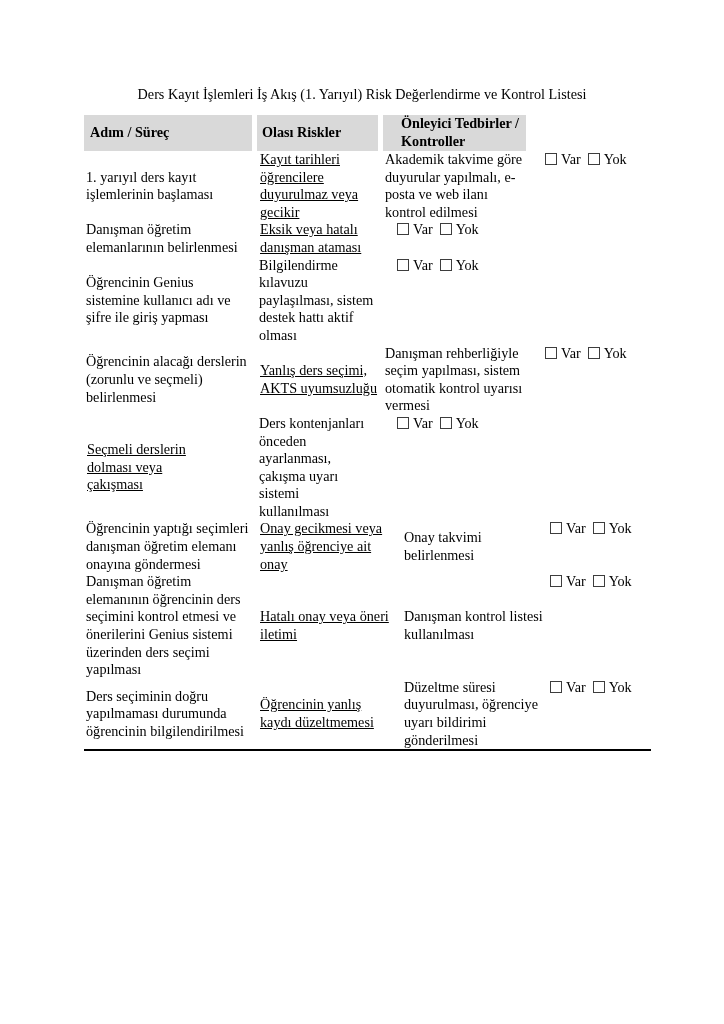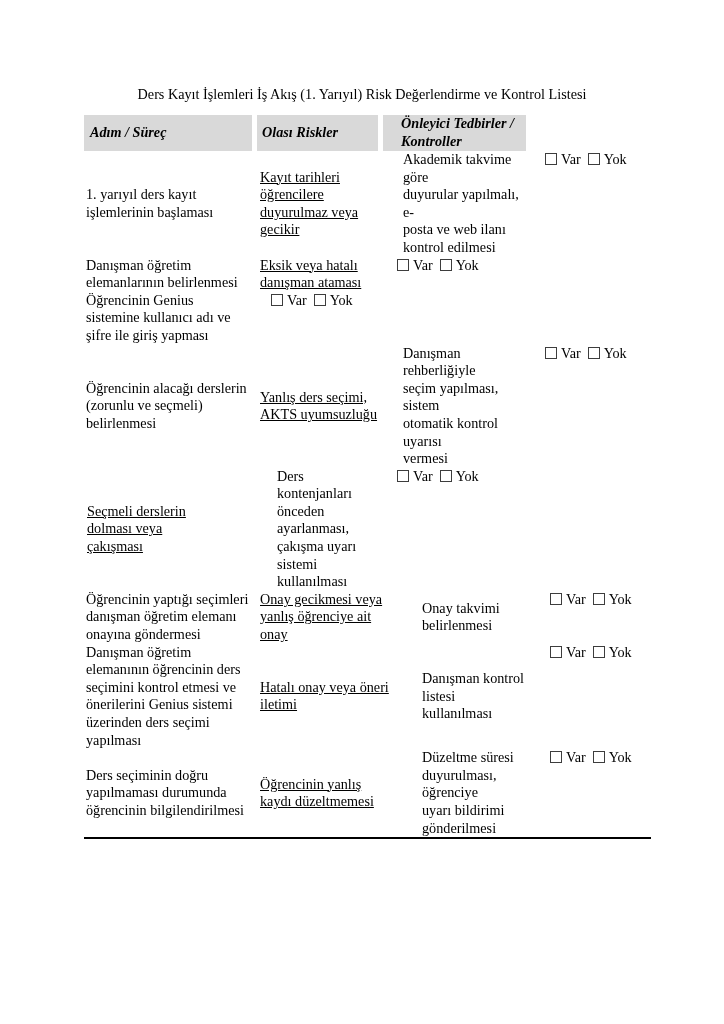--- a/index.html
+++ b/index.html
@@ -37,37 +37,37 @@
     column-gap: 5px;
     align-items: center;
     font-size: 14.2px;
     line-height: 17.6px;
   }
   
   .tA { grid-template-columns: 168px 121px 143px 120px; }
   
   .tB { grid-template-columns: 168px 140px 143px 101px; }
 
-  .header-row { align-items: stretch; font-weight: bold; font-style: italic; }
+  .header-row { align-items: stretch; font-weight: bold; }
   .hcell {
     background: #d9d9d9;
     min-height: 36px;
     display: flex;
     align-items: center;
     white-space: pre-line;
   }
   .hcell.c1 { padding-left: 6px; }
   .hcell.c2 { padding-left: 5px; }
   .hcell.c3 { padding-left: 18px; }
   .hcell.c4 { padding-left: 6px; }
 
   .cell { white-space: pre-line; }
   .cell.c1 { padding-left: 2px; }
   .cell.c2 { padding-left: 3px; text-decoration: underline; }
-  .cell.c3 { padding-left: 2px; margin-left: 18px; }
+  .cell.c3 { padding-left: 2px; }
   .cell.c4 { align-self: start; }
   .tA .cell.c4 { padding-left: 14px; }
   .tB .cell.c4 { padding-left: 0px; }
 
   .control-cell { white-space: nowrap; }
   .cb {
     display: inline-block;
     width: 10px; height: 10px;
     border: 1px solid #3d3d3d;
     background: #ffffff;
@@ -113,20 +113,23 @@
 elemanlarının belirlenmesi</div>
       <div class="cell c2">Eksik veya hatalı
 danışman ataması</div>
       <div class="cell c4 control-cell"><span class="cb"></span><span class="cb-label">Var</span><span class="cb cb2"></span><span class="cb-label">Yok</span></div>
     </div>
 
     <div class="row tA">
       <div class="cell c1">Öğrencinin Genius
 sistemine kullanıcı adı ve
 şifre ile giriş yapması</div>
+      <div class="cell c3">Bilgilendirme kılavuzu
+paylaşılması, sistem
+destek hattı aktif olması</div>
       <div class="cell c4 control-cell"><span class="cb"></span><span class="cb-label">Var</span><span class="cb cb2"></span><span class="cb-label">Yok</span></div>
     </div>
 
     <div class="row tA">
       <div class="cell c1">Öğrencinin alacağı derslerin
 (zorunlu ve seçmeli)
 belirlenmesi</div>
       <div class="cell c2">Yanlış ders seçimi,
 AKTS uyumsuzluğu</div>
       <div class="cell c3">Danışman rehberliğiyle

